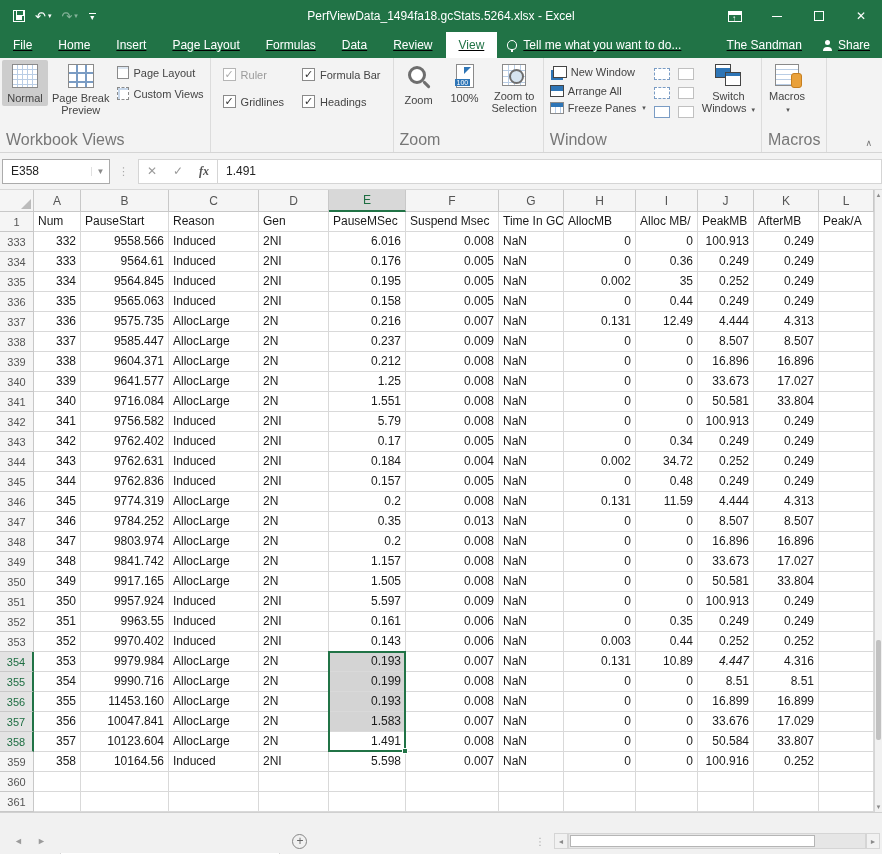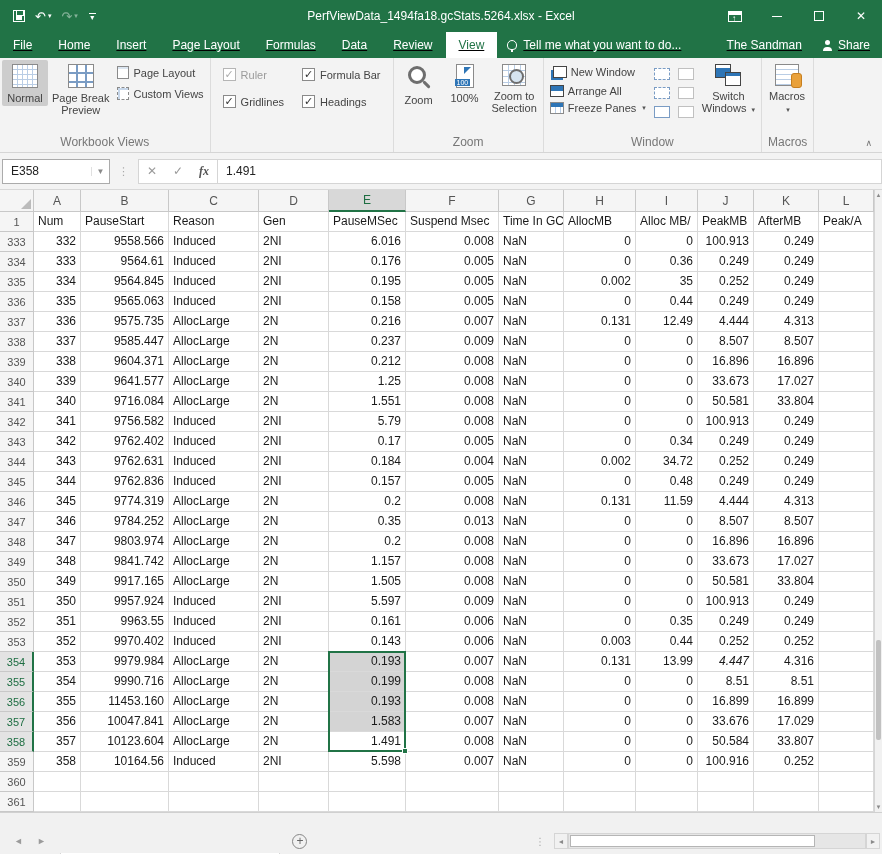--- a/index.html
+++ b/index.html
@@ -38,21 +38,21 @@
   .bulb { width:10px; height:10px; border:1px solid #fff; border-radius:50% 50% 40% 40%; position:relative; }
   .bulb::after { content:''; position:absolute; left:3px; bottom:-3px; width:2px; height:3px; background:#fff; }
   .person { width:11px; height:11px; position:relative; }
   .person::before { content:''; position:absolute; top:0; left:3px; width:5px; height:5px; border-radius:50%; background:#fff; }
   .person::after { content:''; position:absolute; bottom:0; left:1px; width:9px; height:4px; border-radius:4px 4px 0 0; background:#fff; }
 
   
   .ribbon { height:95px; background:#F3F3F3; border-bottom:1px solid #D5D5D5; display:flex; position:relative; flex:0 0 95px; color:#444; }
   .rgroup { display:flex; flex-direction:column; border-right:1px solid #DCDCDC; padding:2px 2px 0 2px; }
   .rg-content { flex:1; display:flex; align-items:flex-start; }
-  .rg-label { font-size:12px; color:#777; text-align:center; padding:2px 4px 3px; }
+  .rg-label { font-size:16px; color:#777; padding:2px 4px 3px; }
   .bigbtn { display:flex; flex-direction:column; align-items:center; justify-content:flex-start; padding:4px 4px 2px; min-width:46px; border-radius:2px; cursor:default; }
   .bigbtn.selected { background:#CDCDCD; }
   .bigbtn .lbl { font-size:11px; line-height:12px; text-align:center; margin-top:4px; white-space:pre-line; }
   .smallcol { display:flex; flex-direction:column; gap:8px; padding:6px 4px; }
   .smallbtn { display:flex; align-items:center; gap:4px; font-size:11px; white-space:nowrap; cursor:default; }
   .chkcols { display:flex; gap:18px; padding:8px 10px; }
   .chkcol { display:flex; flex-direction:column; gap:14px; }
   .chk { display:flex; align-items:center; gap:5px; font-size:11px; white-space:nowrap; }
   .chkbox { width:13px; height:13px; border:1px solid #8A8A8A; background:#fff; font-size:11px; line-height:11px; text-align:center; color:#333; }
   .chk.grayed { color:#9B9B9B; }
@@ -687,21 +687,21 @@
         <div class="grow">
           <div class="rowhdr sel">354</div>
           <div class="cell r" style="width: 47px;">353</div>
           <div class="cell r" style="width: 88px;">9979.984</div>
           <div class="cell l" style="width: 90px;">AllocLarge</div>
           <div class="cell l" style="width: 70px;">2N</div>
           <div class="cell r selfill" style="width: 77px;">0.193</div>
           <div class="cell r" style="width: 93px;">0.007</div>
           <div class="cell l" style="width: 65px;">NaN</div>
           <div class="cell r" style="width: 72px;">0.131</div>
-          <div class="cell r" style="width: 62px;">13.99</div>
+          <div class="cell r" style="width: 62px;">10.89</div>
           <div class="cell r" style="width: 56px; font-style: italic;">4.447</div>
           <div class="cell r" style="width: 65px;">4.316</div>
           <div class="cell l" style="width: 55px;"></div>
         </div>
         <div class="grow">
           <div class="rowhdr sel">355</div>
           <div class="cell r" style="width: 47px;">354</div>
           <div class="cell r" style="width: 88px;">9990.716</div>
           <div class="cell l" style="width: 90px;">AllocLarge</div>
           <div class="cell l" style="width: 70px;">2N</div>

